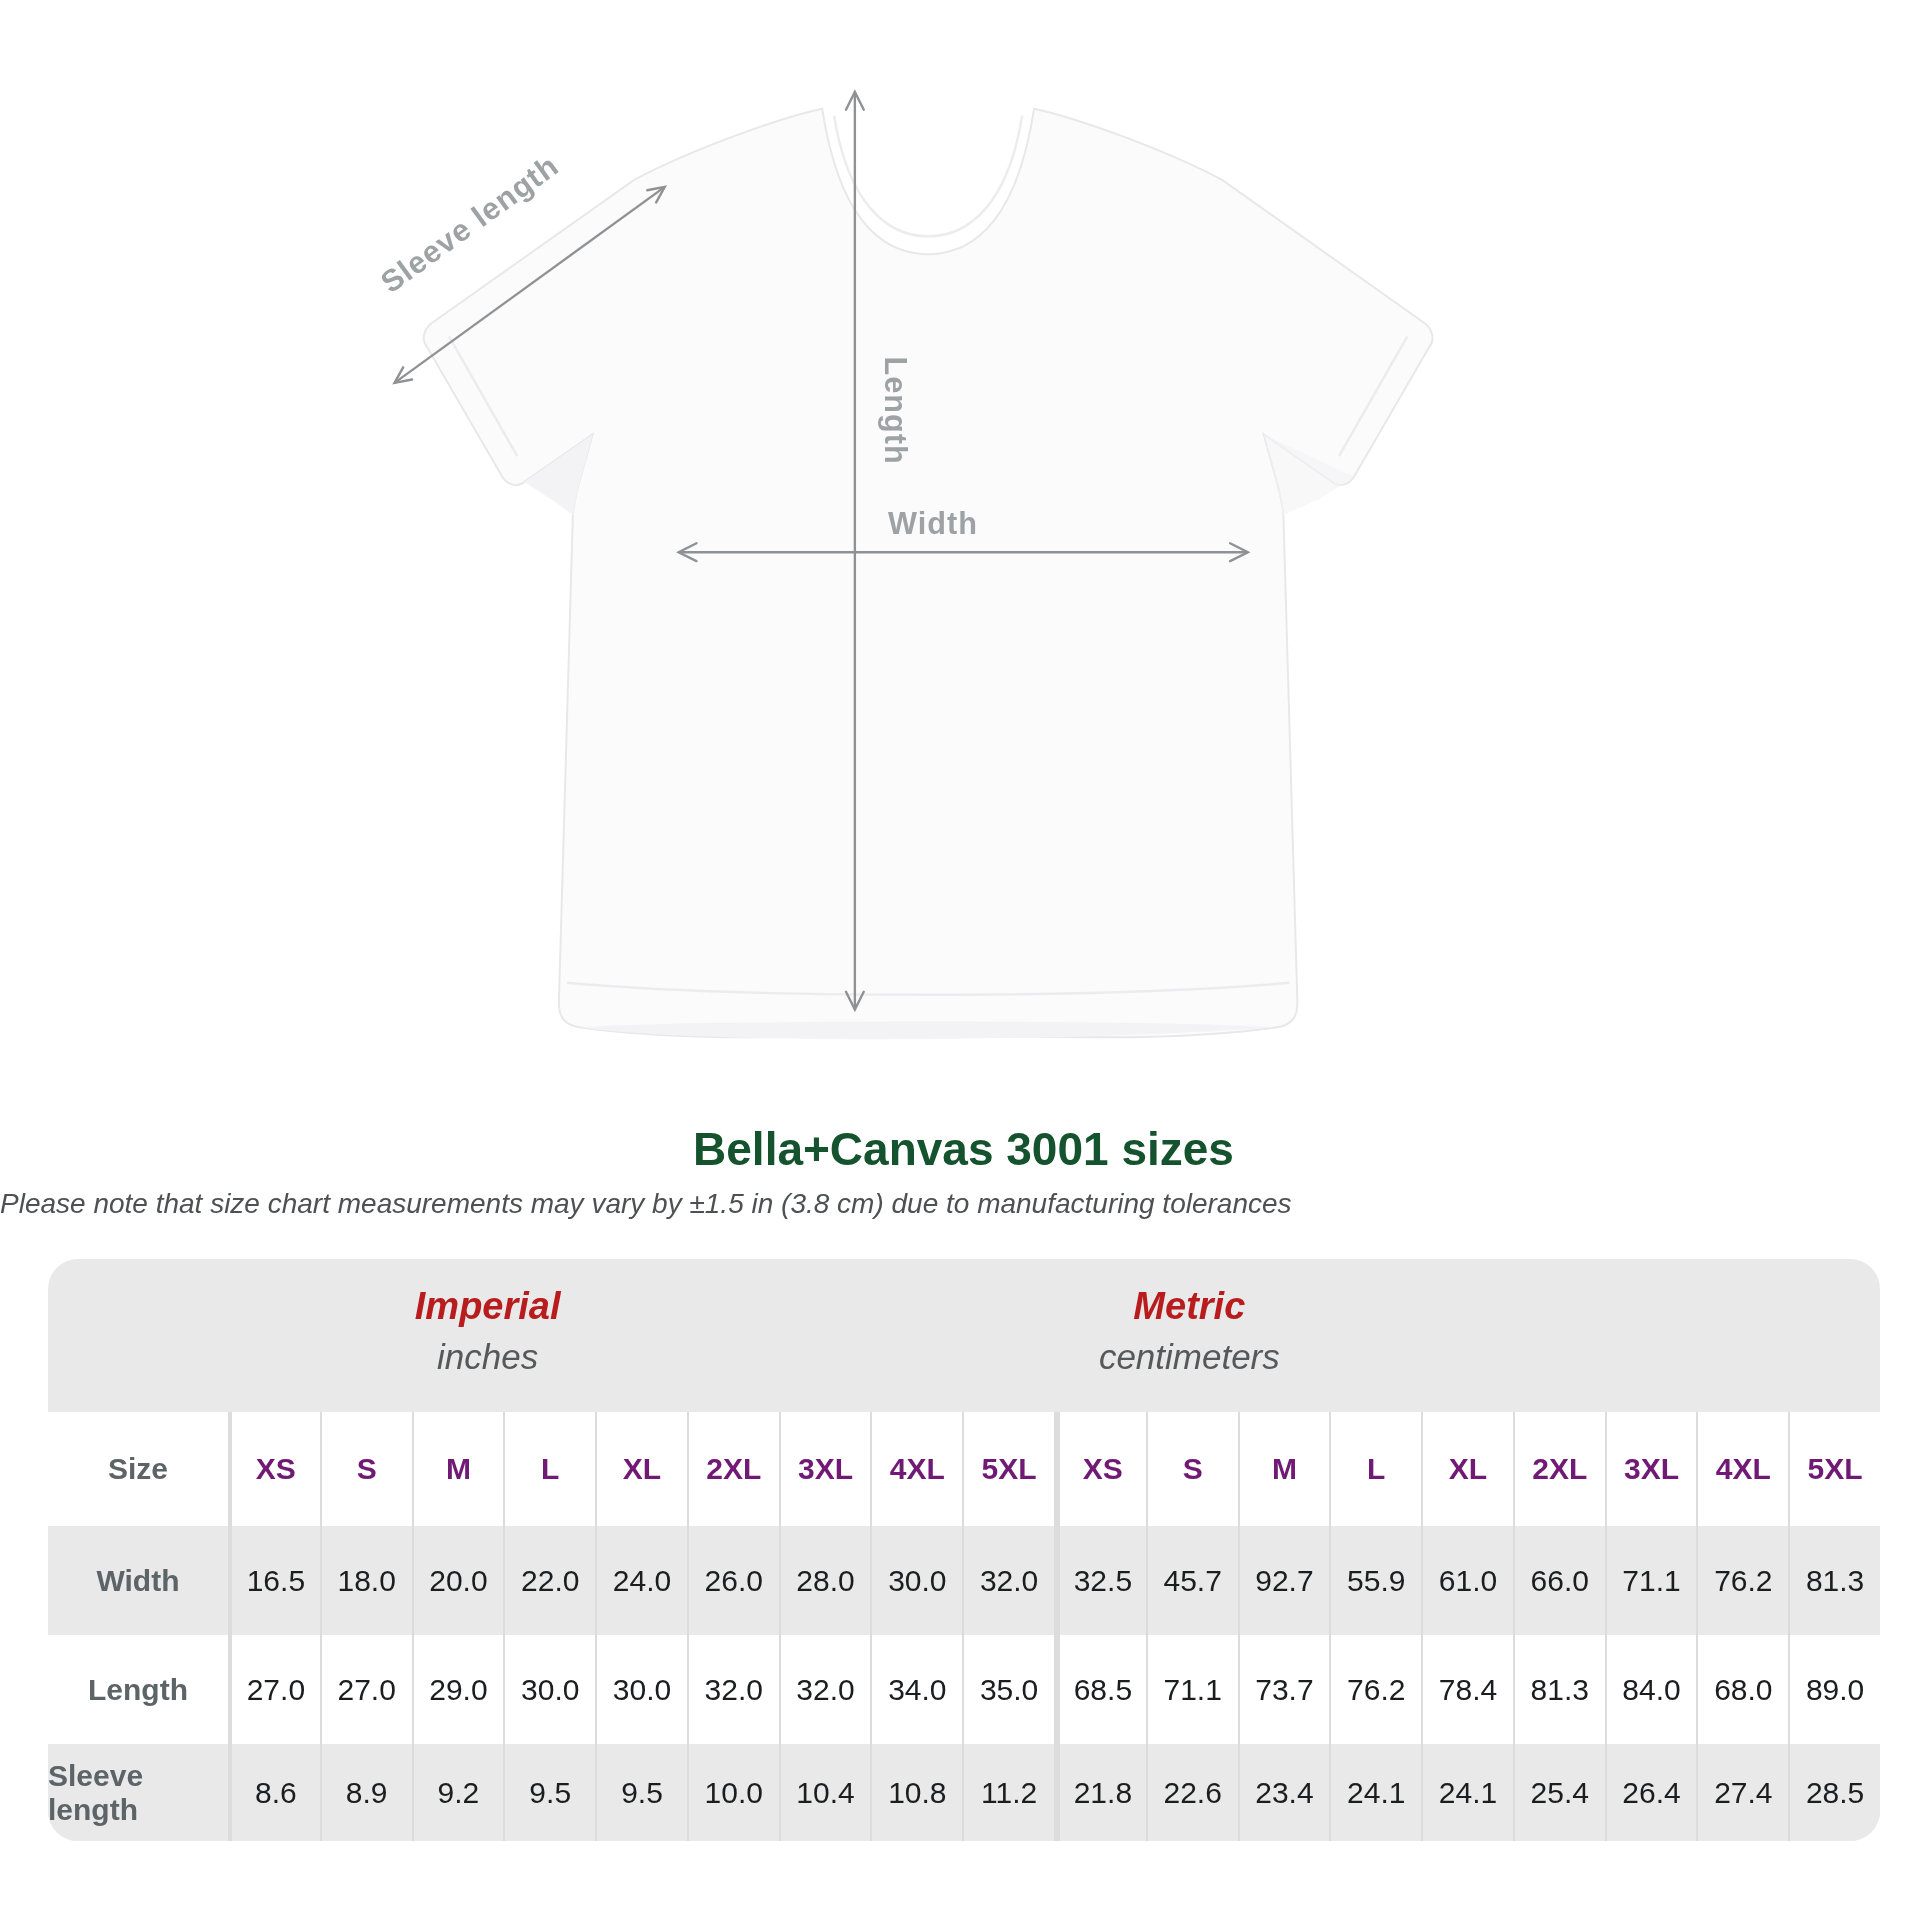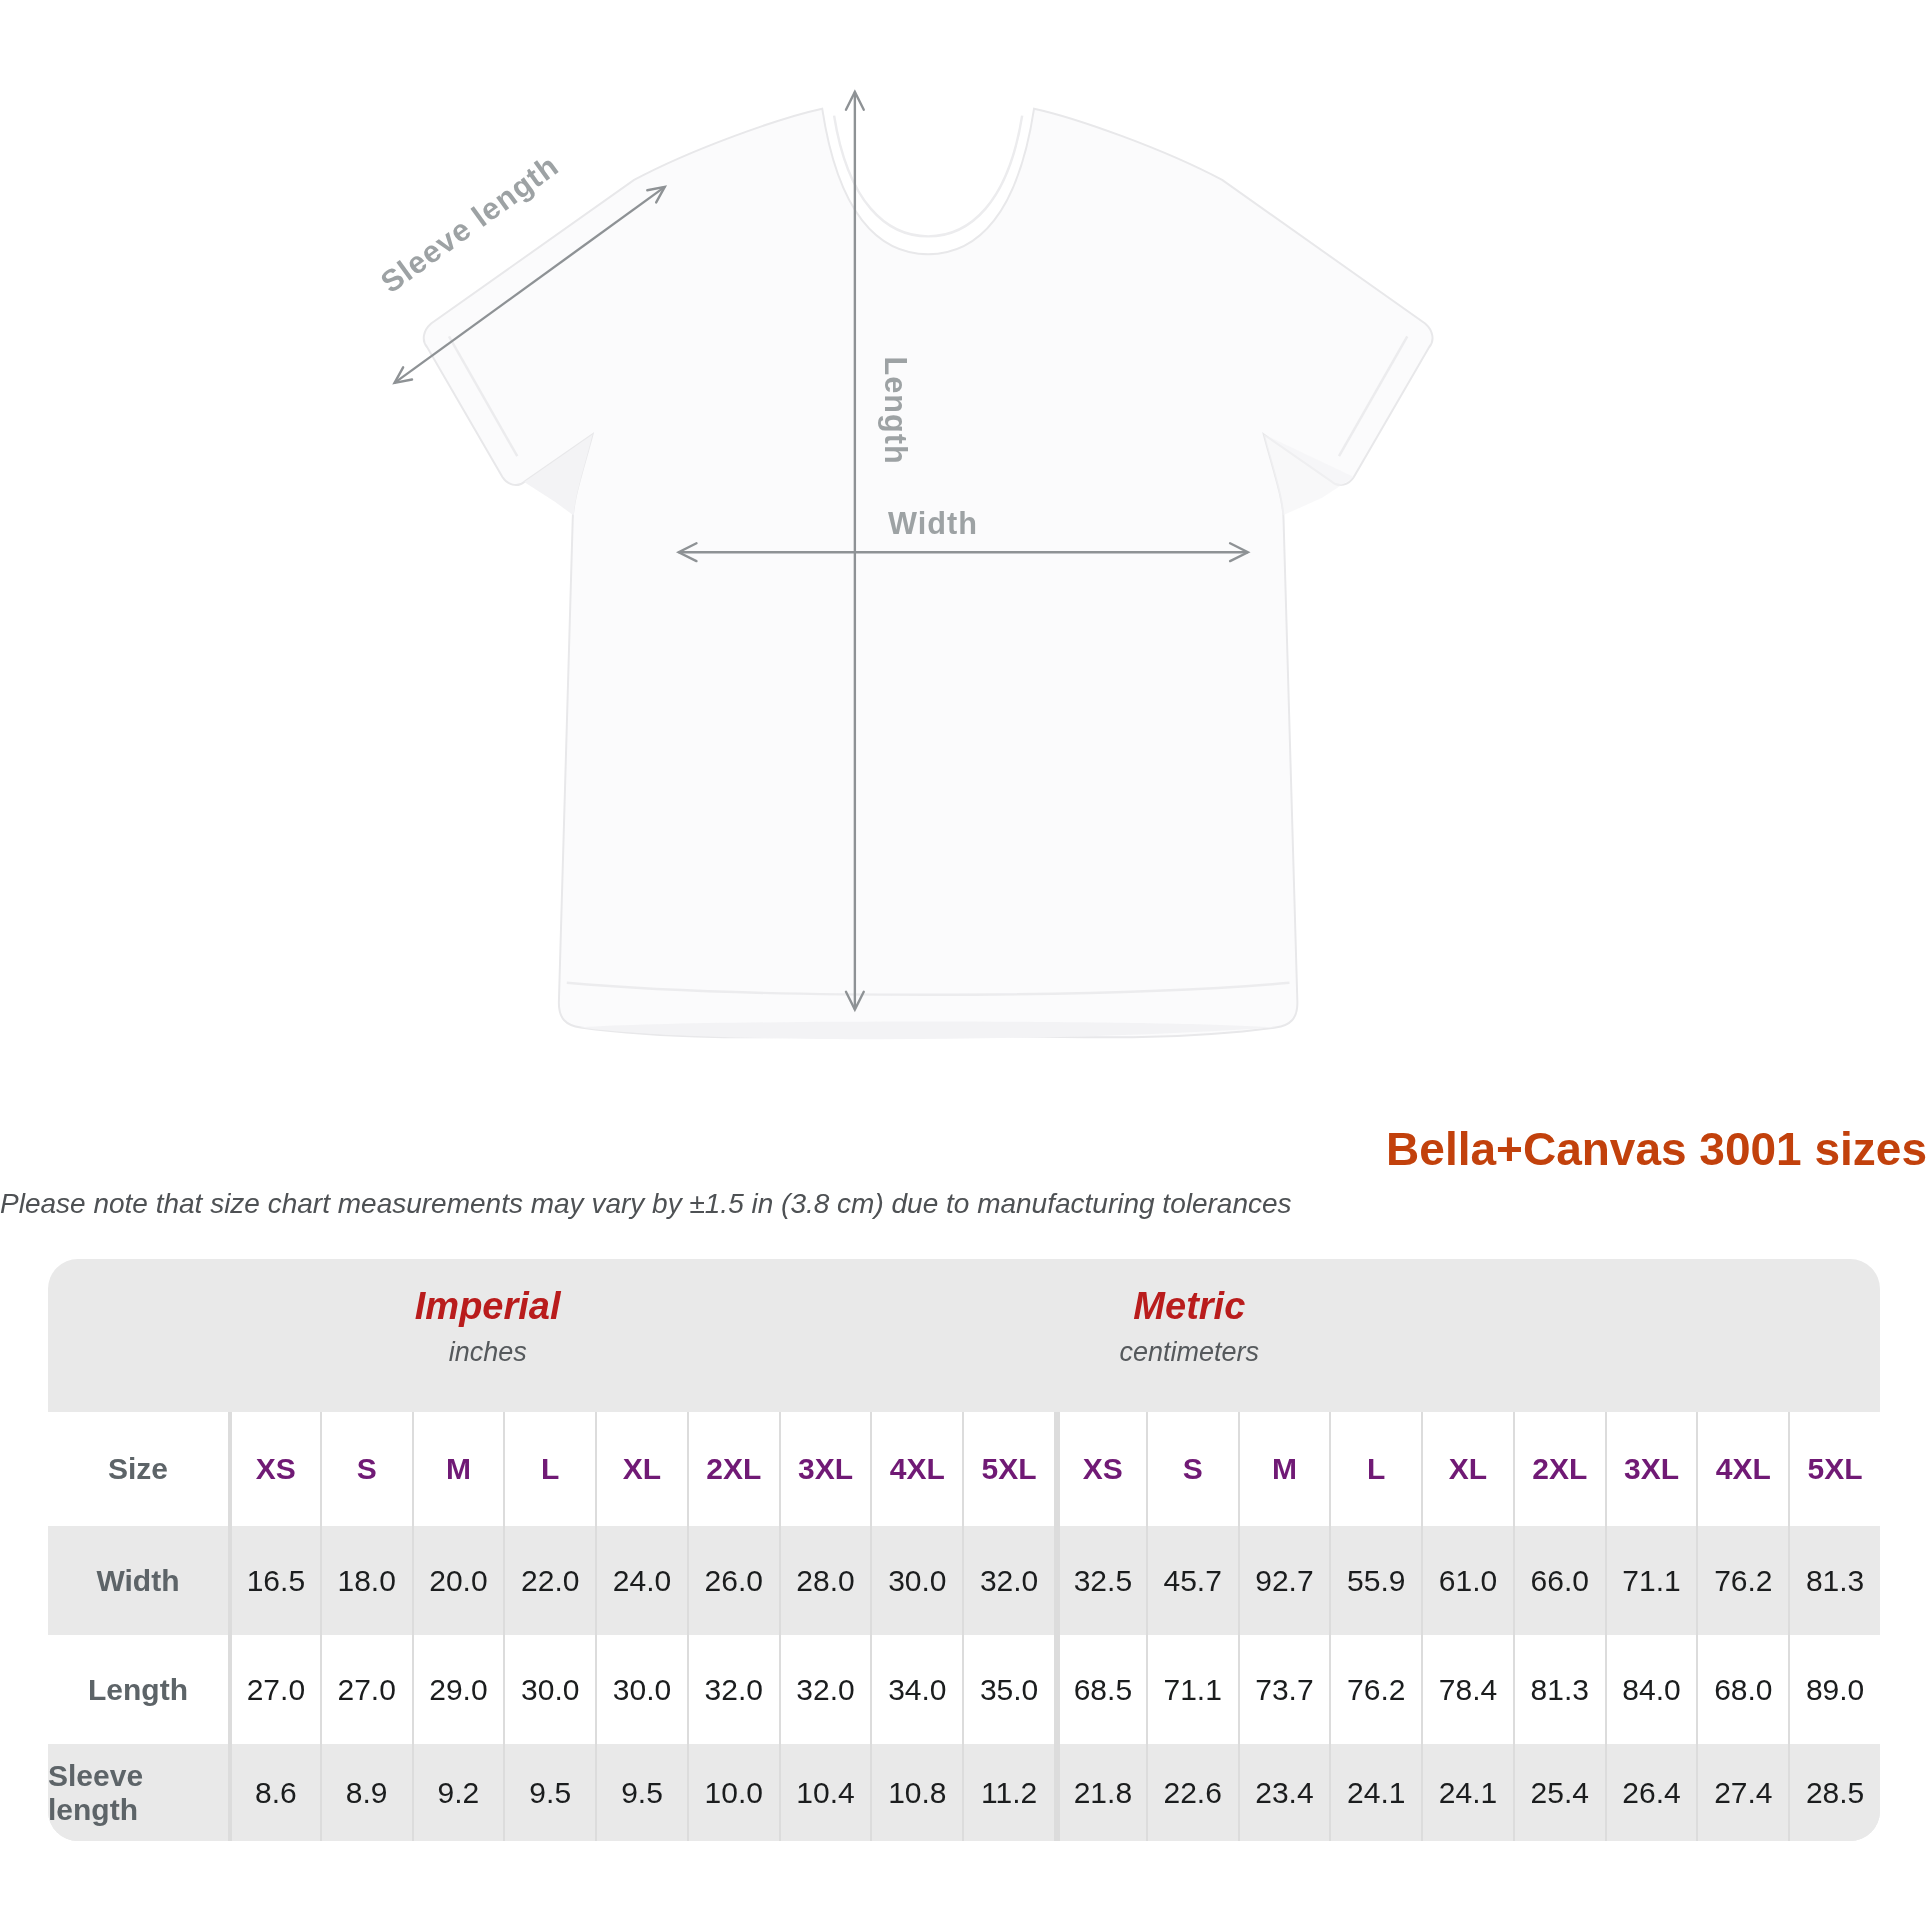--- a/index.html
+++ b/index.html
@@ -4,32 +4,32 @@
 <style>
   * { margin:0; padding:0; box-sizing:border-box; }
   html,body { width:1927px; height:1927px; background:#ffffff;
     font-family:"Liberation Sans", sans-serif; position:relative; overflow:hidden; }
 
   
   .diagram { position:absolute; left:347px; top:54px; width:1089px; height:1035px; }
 
   
   .chart-title { position:absolute; top:1122px; left:0; width:100%;
-    text-align:right; font-size:46px; font-weight:bold; color:#c2410c; }
+    text-align:center; font-size:46px; font-weight:bold; color:#14532d; }
   .chart-note { position:absolute; top:1188px; left:0; width:100%;
     text-align:left; font-size:28px; font-style:italic; color:#4e5154; }
 
   
   .tablewrap { position:absolute; left:48px; top:1259px; width:1832px; height:582px;
     background:#e9e9e9; border-radius:30px; overflow:hidden; }
   .unitband { position:relative; height:153px; }
   .unit-head { position:absolute; top:26px; transform:translateX(-50%);
     text-align:center; white-space:nowrap; }
   .unit-head .u-title { font-size:38px; font-weight:bold; font-style:italic; color:#b91c1c; }
-  .unit-head .u-sub { margin-top:9px; font-size:27px; font-style:italic; color:#55595c; }
+  .unit-head .u-sub { margin-top:9px; font-size:35px; font-style:italic; color:#55595c; }
   .unit-imperial { left:24%; }
   .unit-metric { left:62.3%; }
 
   .trow { display:grid; grid-template-columns:180px repeat(18, 1fr); }
   .r-sizes { height:114px;text-align:center; }
   .r-data  { height:109px; }
   .r-last  { height:97px; }
   .rw { background:#ffffff; }
   .rg { background:#e9e9e9; }
   .c { display:flex; align-items:center; justify-content:center;

